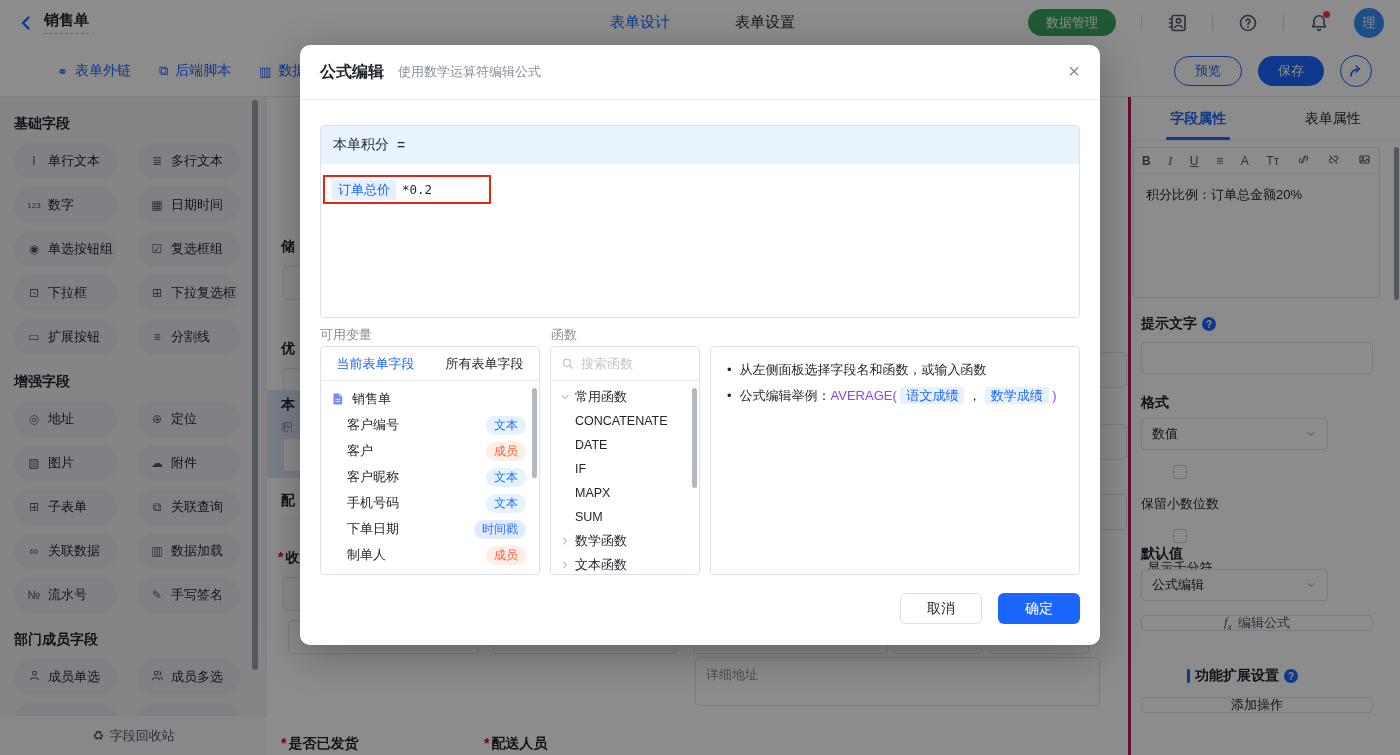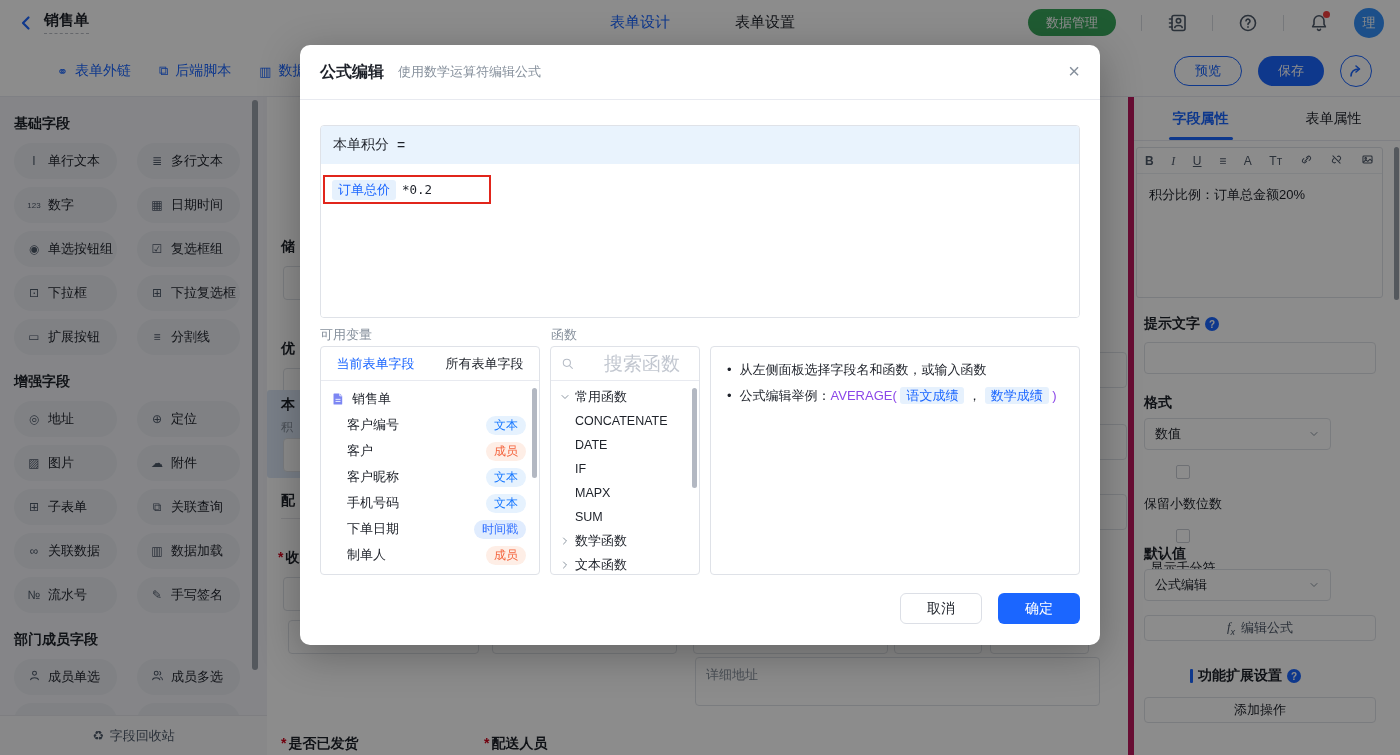--- a/index.html
+++ b/index.html
@@ -52,41 +52,41 @@
   .canvas{position:absolute;top:97px;left:267px;width:861px;bottom:0;background:#fff;z-index:1;}
   .frag-label{position:absolute;font-size:14px;font-weight:bold;color:#1d2129;white-space:nowrap;}
   .frag-sub{position:absolute;font-size:12px;color:#86909c;white-space:nowrap;}
   .frag-box{position:absolute;background:#fff;border:1px solid #dfe2e8;border-radius:4px;}
   .req{color:#d0021b;margin-right:2px;font-weight:bold;}
   .sel-block{position:absolute;background:#dde8f8;border-radius:3px;}
   .frag-ta{position:absolute;border:1px solid #dfe2e8;border-radius:4px;background:#fff;padding:8px 10px;font-size:13px;color:#86909c;}
   .hdiv{position:absolute;height:1px;background:#e5e6eb;}
 
   
-  .props{position:absolute;top:97px;right:0;width:272px;bottom:0;background:#fff;border-left:6px solid #be185d;z-index:1;}
+  .props{position:absolute;top:97px;right:0;width:272px;bottom:0;background:#fff;border-left:3px solid #be185d;z-index:1;}
   .pr-tabs{position:absolute;top:0;left:0;right:0;height:44px;border-bottom:1px solid #e8eaf0;display:flex;}
   .pr-tab{flex:1;display:flex;align-items:center;justify-content:center;font-size:14px;color:#1d2129;position:relative;cursor:pointer;}
   .pr-tab.active{color:var(--accent,#1b66ff);font-weight:bold;}
   .pr-tab.active:after{content:"";position:absolute;bottom:0;left:50%;margin-left:-32px;width:64px;height:3px;background:var(--accent,#1b66ff);border-radius:2px;}
   .ed-box{position:absolute;left:2px;top:50px;width:247px;height:151px;border:1px solid #dfe2e8;border-radius:3px;}
   .ed-toolbar{height:26px;border-bottom:1px solid #eceef2;display:flex;align-items:center;justify-content:space-between;padding:0 8px;}
   .ed-ic{font-size:12px;color:#4e5969;cursor:pointer;line-height:1;}
   .ed-ic.bold{font-weight:bold;}
   .ed-ic.italic{font-style:italic;font-family:"Liberation Serif",serif;}
   .ed-ic.underline{text-decoration:underline;}
   .ed-ic.svg svg{width:13px;height:13px;}
   .ed-content{padding:12px 12px;font-size:13px;color:#1d2129;}
   .pr-label{position:absolute;left:10px;font-size:14px;font-weight:bold;color:#1d2129;display:flex;align-items:center;gap:5px;}
   .helpq{width:14px;height:14px;border-radius:50%;background:var(--accent,#1b66ff);color:#fff;font-size:10px;font-weight:bold;display:inline-flex;align-items:center;justify-content:center;}
   .pr-input{position:absolute;left:10px;width:232px;height:32px;border:1px solid #dfe2e8;border-radius:4px;background:#fff;}
   .pr-select{position:absolute;left:10px;width:187px;height:32px;border:1px solid #dfe2e8;border-radius:4px;background:#fff;display:flex;align-items:center;justify-content:space-between;padding:0 10px;font-size:13px;color:#1d2129;cursor:pointer;}
   .pr-select svg{width:12px;height:12px;color:#86909c;}
   .cb-row{display:flex;align-items:center;gap:16px;font-size:13px;color:#1d2129;margin-bottom:16px;flex-direction:column;}
   .cbx{width:14px;height:14px;border:1px solid #c9cdd4;border-radius:2px;background:#fff;flex:none;}
-  .pr-btn{position:absolute;left:10px;width:232px;height:26px;border:1px solid #dfe2e8;border-radius:4px;background:#fff;font-size:13px;color:#4e5969;display:flex;align-items:center;justify-content:center;gap:6px;cursor:pointer;}
+  .pr-btn{position:absolute;left:10px;width:232px;height:16px;border:1px solid #dfe2e8;border-radius:4px;background:#fff;font-size:13px;color:#4e5969;display:flex;align-items:center;justify-content:center;gap:6px;cursor:pointer;}
   .fx{font-style:italic;font-family:"Liberation Serif",serif;}
   .fx sub{font-size:9px;}
   .sec-bar{width:3px;height:14px;background:var(--accent,#1b66ff);border-radius:1px;display:inline-block;}
   .pr-scroll{position:absolute;right:1px;top:50px;width:5px;height:153px;border-radius:3px;background:#9aa0aa;}
 
   
   .dim{position:absolute;inset:0;background:rgba(0,0,0,0.45);z-index:30;}
   .modal{position:absolute;left:300px;top:45px;width:800px;height:600px;background:#fff;border-radius:10px;z-index:40;box-shadow:0 10px 40px rgba(0,0,0,.28);}
   .m-header{position:absolute;top:0;left:0;right:0;height:55px;border-bottom:1px solid #e8eaf0;display:flex;align-items:center;padding:0 20px;gap:14px;}
   .m-title{font-size:16px;font-weight:bold;color:#1d2129;}
@@ -109,21 +109,21 @@
   .var-row{height:26px;display:flex;align-items:center;justify-content:space-between;padding:0 13px 0 26px;cursor:pointer;}
   .var-name{font-size:13px;color:#1d2129;}
   .badge{font-size:12px;padding:1px 8px;border-radius:10px;min-width:20px;min-height:14px;text-align:center;}
   .b-text{background:#e6f2fe;color:#1677ff;}
   .b-member{background:#feeee6;color:#f4633c;}
   .b-timestamp{background:#e0ecfe;color:#2f6eff;}
   .b-purple{background:#ece7fb;color:#7a5af8;}
   .var-scroll{position:absolute;right:2px;top:41px;width:5px;height:90px;border-radius:3px;background:#b3b8c2;}
   .fn-search{height:34px;display:flex;align-items:center;gap:7px;padding:0 10px;border-bottom:1px solid #e8eaf0;color:#b6bcc6;}
   .fn-search svg{width:13px;height:13px;flex:none;}
-  .fn-ph{font-size:19px;color:#c2c7d0;margin-left:23px;}
+  .fn-ph{font-size:13px;color:#c2c7d0;}
   .fn-list{padding-top:4px;}
   .fn-group{height:24px;display:flex;align-items:center;gap:4px;padding-left:8px;font-size:13px;color:#1d2129;cursor:pointer;}
   .fn-chev{width:12px;height:12px;color:#86909c;flex:none;}
   .fn-chev svg{width:12px;height:12px;}
   .fn-item{height:24px;display:flex;align-items:center;padding-left:24px;font-size:12.5px;color:#1d2129;cursor:pointer;}
   .fn-scroll{position:absolute;right:2px;top:41px;width:5px;height:100px;border-radius:3px;background:#b3b8c2;}
   .help-panel{padding:10px 16px;}
   .tip{display:flex;gap:8px;font-size:13px;color:#1d2129;line-height:26px;}
   .tip .dot{font-size:13px;}
   .fn-purple{color:var(--purplefn,#8b46e8);}

